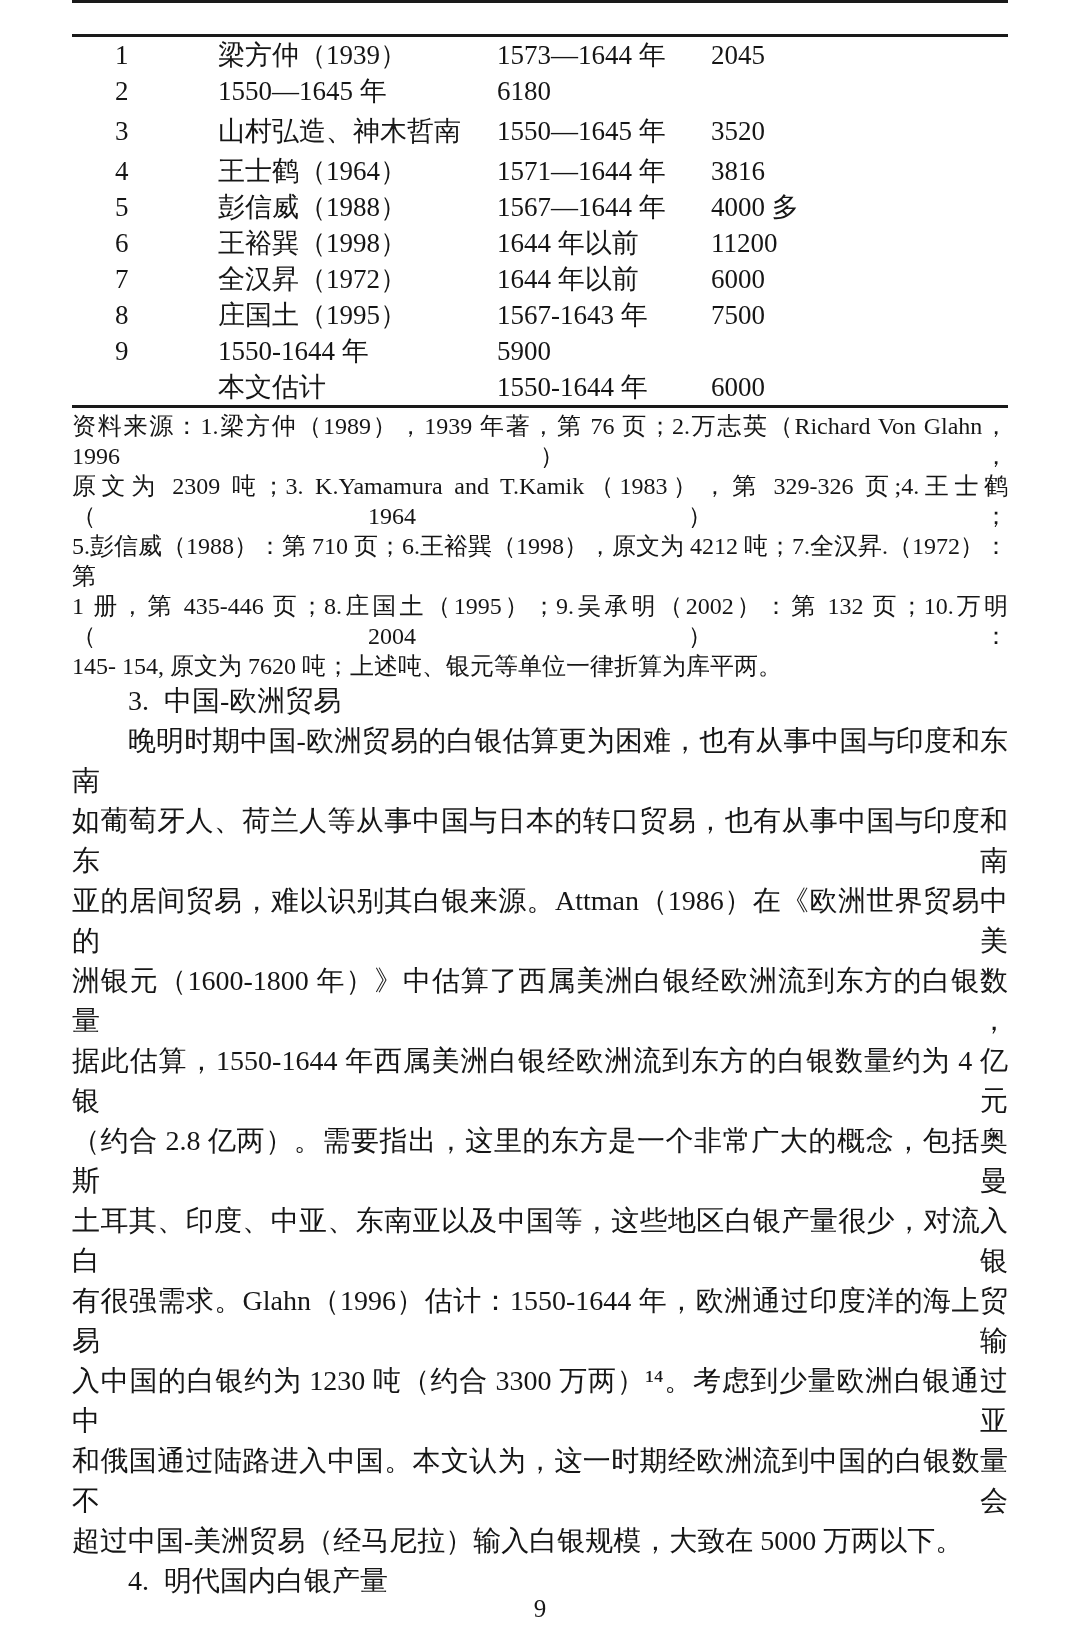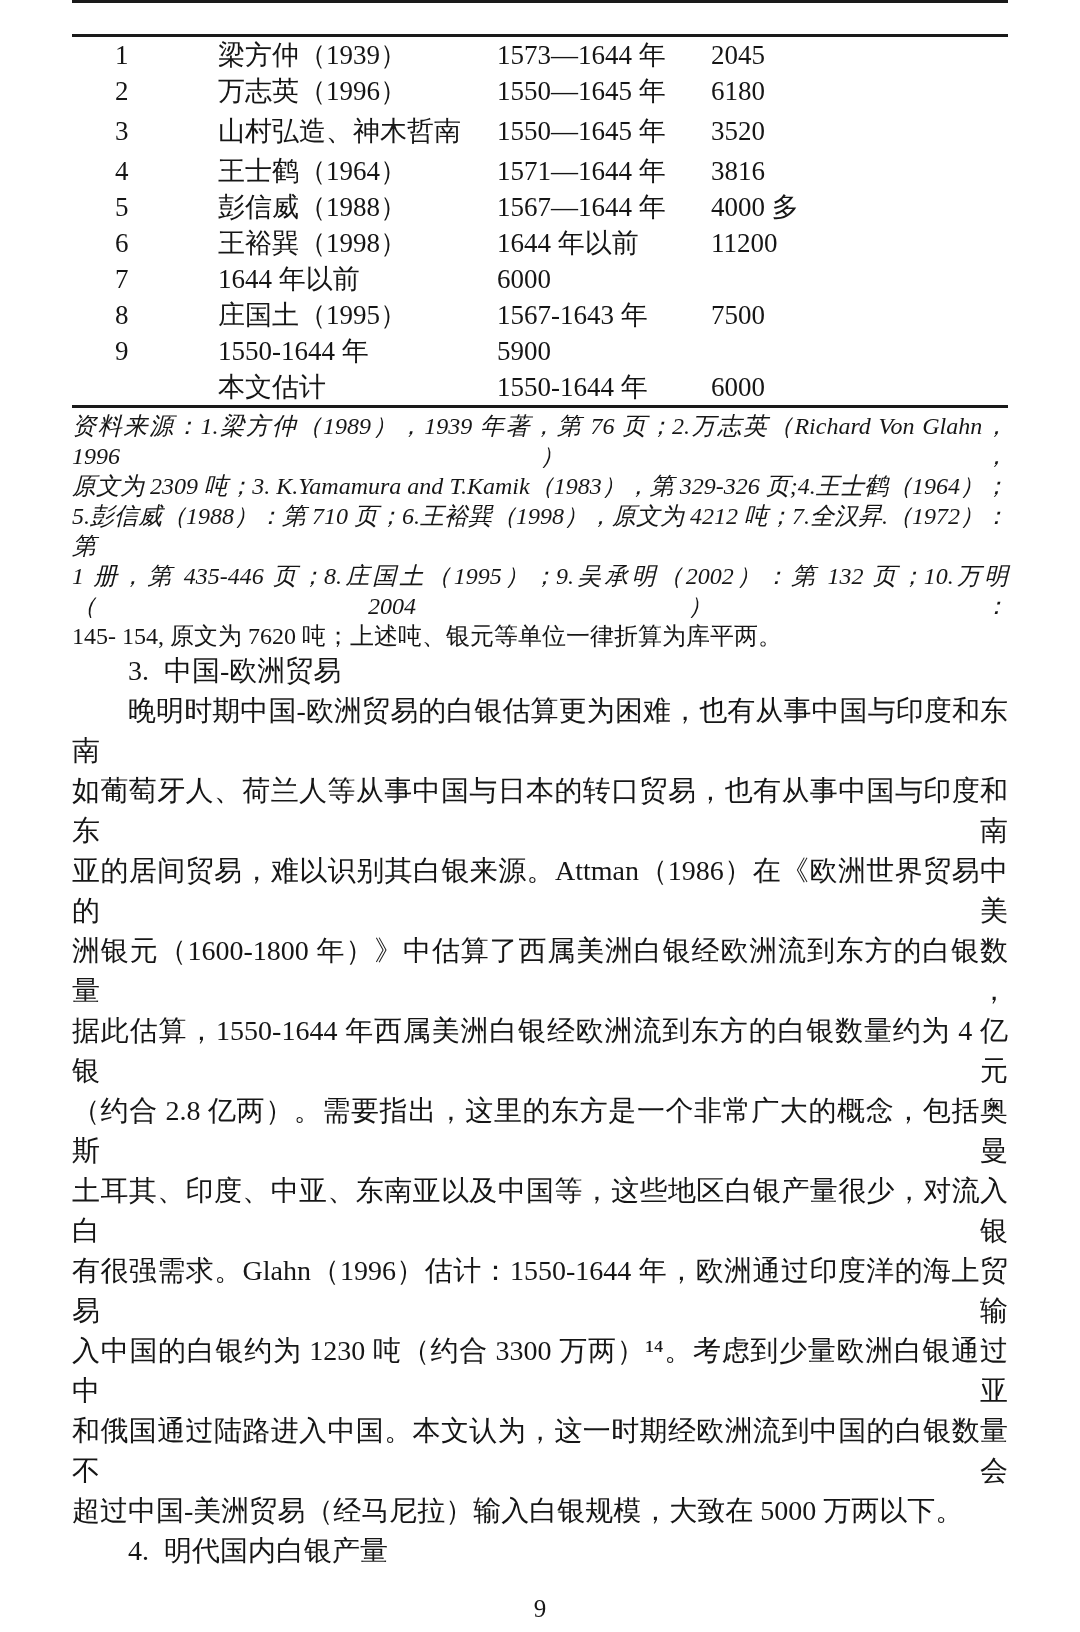--- a/index.html
+++ b/index.html
@@ -15,21 +15,21 @@
   .toprule{height:3px;margin-top:31px;}
   .botrule{height:3px;}
   .trow{
     display:grid;grid-template-columns:103px 279px 214px 1fr;
     padding-left:43px;height:36px;align-items:center;
     font-size:27px;
   }
   .trow.tall{height:44px;}
   .tc{white-space:nowrap;}
   .note{font-size:24px;line-height:30px;margin-top:3px;}
-  .nline.just{text-align:justify;text-align-last:justify;font-style:italic;}
+  .nline.just{text-align:justify;text-align-last:justify;}
   .heading{font-weight:normal;font-size:28px;line-height:40px;margin-left:56px;}
   .h-num{margin-right:15px;}
   .para{font-size:28px;line-height:40px;}
   .bline.first{text-indent:56px;}
   .bline.just{text-align:justify;text-align-last:justify;}
   .pagenum{
     position:absolute;left:0;right:0;bottom:9px;
     text-align:center;font-size:25px;
   }
 </style>
@@ -44,21 +44,20 @@
     <div class="rule toprule"></div>
     <div>
         <div class="trow">
           <div class="tc tc-no">1</div>
           <div class="tc tc-author">梁方仲（1939）</div>
           <div class="tc tc-period">1573—1644 年</div>
           <div class="tc tc-amount">2045</div>
         </div>
         <div class="trow">
           <div class="tc tc-no">2</div>
-          <div class="tc tc-author">万志英（1996）</div>
           <div class="tc tc-period">1550—1645 年</div>
           <div class="tc tc-amount">6180</div>
         </div>
         <div class="trow tall">
           <div class="tc tc-no">3</div>
           <div class="tc tc-author">山村弘造、神木哲南</div>
           <div class="tc tc-period">1550—1645 年</div>
           <div class="tc tc-amount">3520</div>
         </div>
         <div class="trow">
@@ -74,20 +73,21 @@
           <div class="tc tc-amount">4000 多</div>
         </div>
         <div class="trow">
           <div class="tc tc-no">6</div>
           <div class="tc tc-author">王裕巽（1998）</div>
           <div class="tc tc-period">1644 年以前</div>
           <div class="tc tc-amount">11200</div>
         </div>
         <div class="trow">
           <div class="tc tc-no">7</div>
+          <div class="tc tc-author">全汉昇（1972）</div>
           <div class="tc tc-period">1644 年以前</div>
           <div class="tc tc-amount">6000</div>
         </div>
         <div class="trow">
           <div class="tc tc-no">8</div>
           <div class="tc tc-author">庄国土（1995）</div>
           <div class="tc tc-period">1567-1643 年</div>
           <div class="tc tc-amount">7500</div>
         </div>
         <div class="trow">

